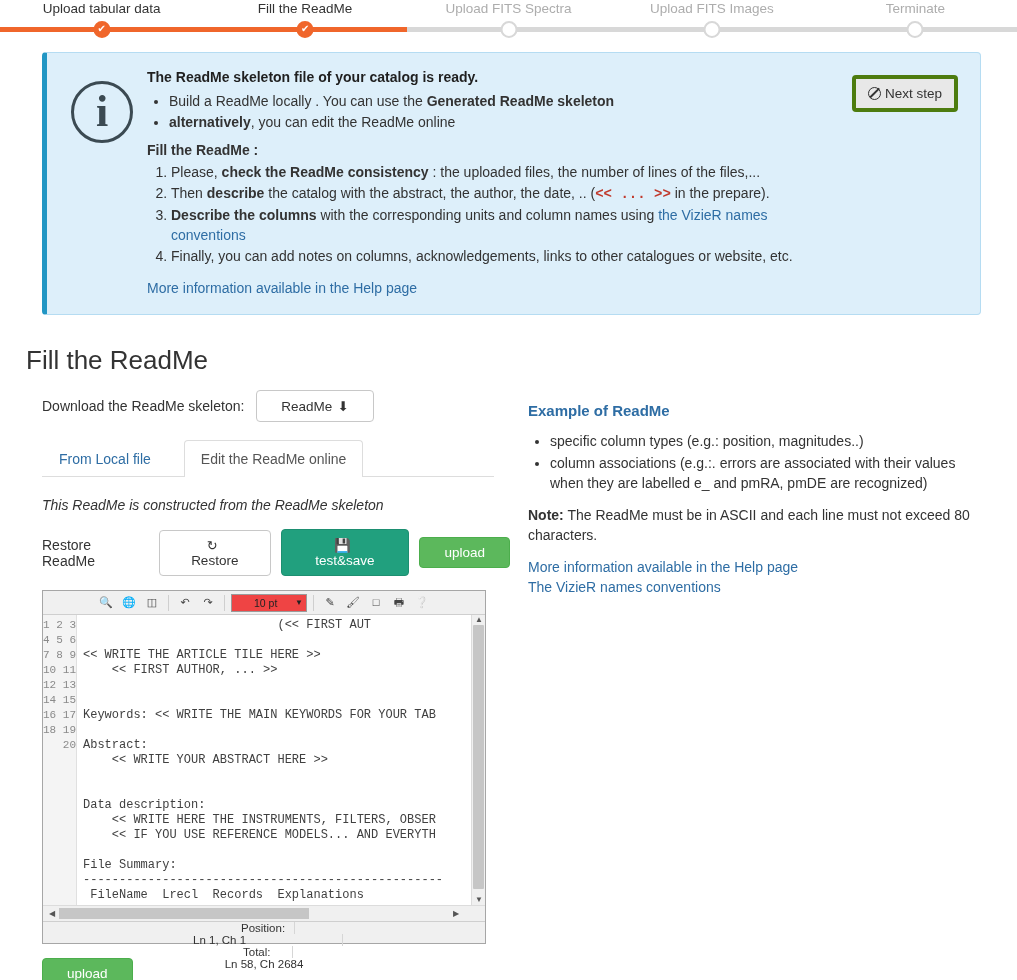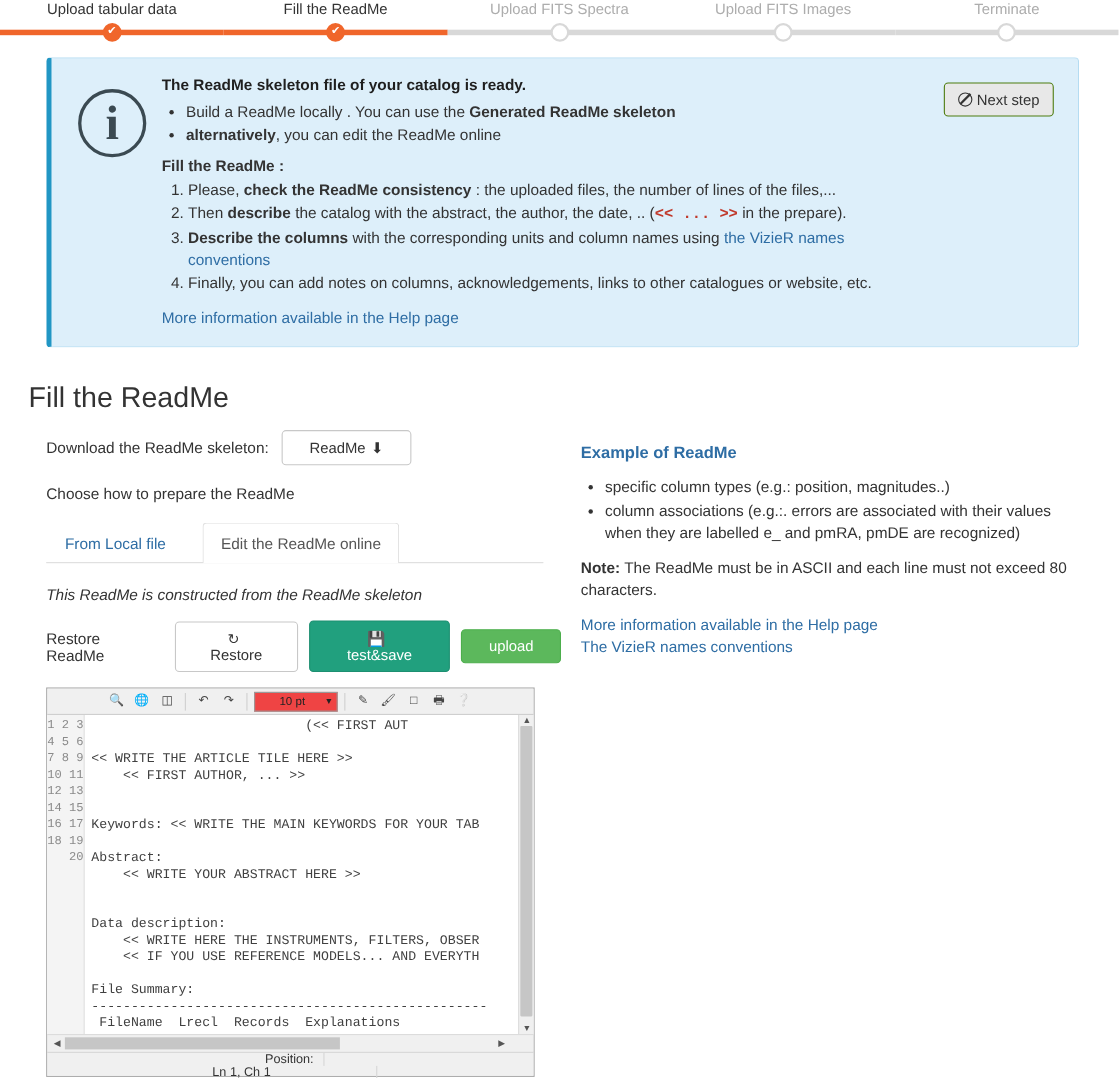--- a/index.html
+++ b/index.html
@@ -115,21 +115,21 @@
   .sub-title { font-weight: bold; margin: 10px 0 4px 0; }
   .alert a { color: #2e6da4; text-decoration: none; }
   .code-ph { font-family: "Liberation Mono", monospace; color: #c0392b; font-weight: bold;}
   .more-info { display: block; margin-top: 14px; }
 
   .next-step-btn {
     position: absolute;
     top: 22px;
     right: 22px;
     background: #e8e8e8;
-    border: 1px solid #4d7c0f;
+    border: 4px solid #4d7c0f;
     border-radius: 4px;
     padding: 7px 12px;
     font-size: 13.5px;
     color: #333;
     cursor: pointer;
     white-space: nowrap;
   }
   .ban-icon {
     display: inline-block;
     width: 13px; height: 13px;
@@ -509,21 +509,20 @@
 
   <div class="col-left">
 
     <div class="row-inline">
       <span class="label-txt">Download the ReadMe skeleton:</span>
       <button class="btn btn-default">
         <span>ReadMe</span><span class="dl-icon">⬇</span>
       </button>
     </div>
 
-    <div class="choose-txt">Choose how to prepare the ReadMe</div>
 
     <div class="tabs">
       <div class="tab">From Local file</div>
       <div class="tab active">Edit the ReadMe online</div>
     </div>
 
     <div class="constructed-note">This ReadMe is constructed from the ReadMe skeleton</div>
 
     <div class="restore-row">
       <span class="restore-label">Restore ReadMe</span>

